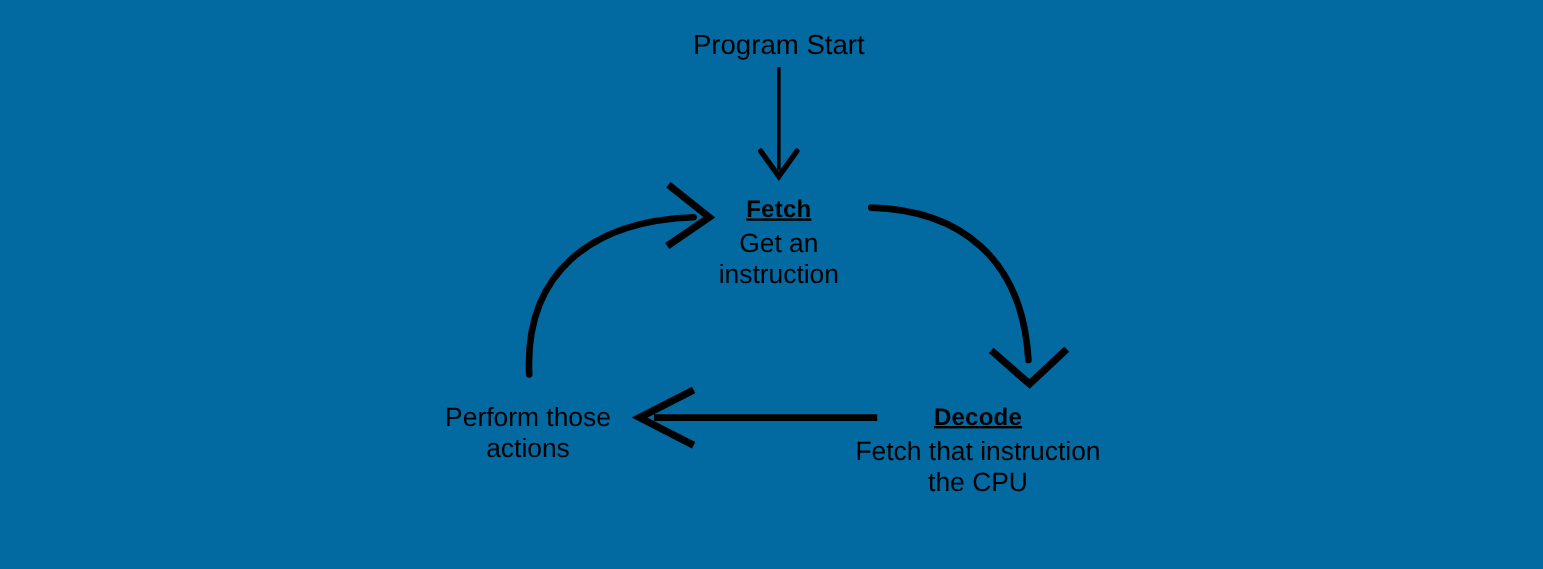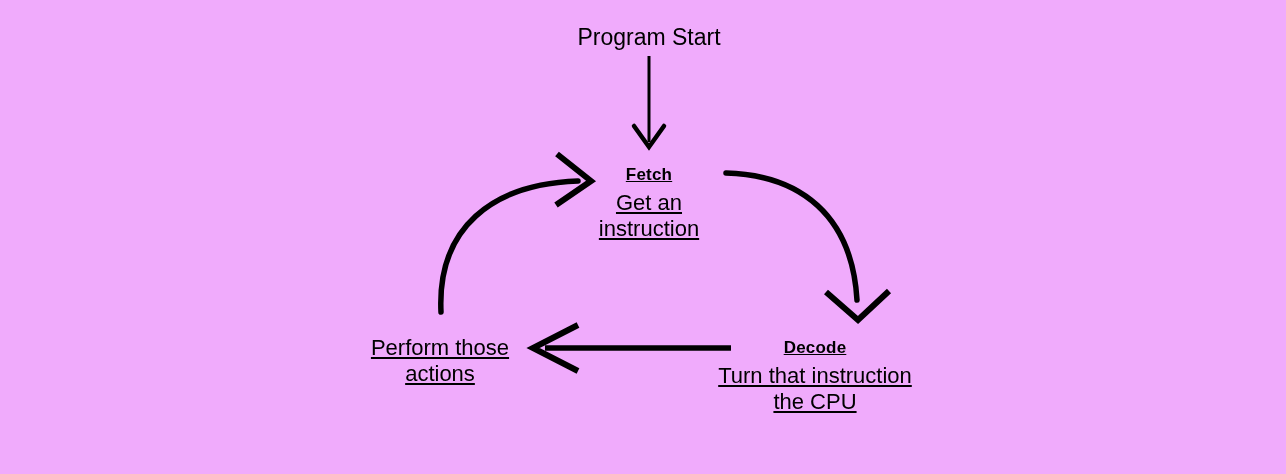--- a/index.html
+++ b/index.html
@@ -5,50 +5,49 @@
 <style>
   html, body {
     margin: 0;
     padding: 0;
     background: #ffffff;
   }
   #canvas {
     position: relative;
     width: 1286px;
     height: 474px;
-    background: #f0abfc;
+    background: #0369a1;
     overflow: hidden;
     font-family: "Liberation Sans", sans-serif;
     color: #000000;
   }
   #diagram-svg {
     position: absolute;
     left: 0;
     top: 0;
     width: 1286px;
     height: 474px;
   }
   .node {
     position: absolute;
     text-align: center;
     line-height: 26px;
     white-space: nowrap;
   }
   .node-title {
-    font-size: 17px;
+    font-size: 20px;
     font-weight: bold;
     text-decoration: underline;
     line-height: 30px;
     letter-spacing: 0.2px;
   }
   .node-desc {
     font-size: 22px;
     font-weight: normal;
     line-height: 26px;
-    text-decoration: underline;
   }
   .entry-label {
     position: absolute;
     font-size: 23px;
     line-height: 28px;
     white-space: nowrap;
     text-align: center;
   }
 
   
@@ -91,21 +90,21 @@
     <div class="node-title">Fetch</div>
     <div class="node-desc">
       <div>Get an</div>
       <div>instruction</div>
     </div>
   </div>
 
   <div class="node" id="node-decode">
     <div class="node-title">Decode</div>
     <div class="node-desc">
-      <div>Turn that instruction</div>
+      <div>Fetch that instruction</div>
       <div>the CPU</div>
     </div>
   </div>
 
   <div class="node" id="node-execute">
     <div class="node-desc">
       <div>Perform those</div>
       <div>actions</div>
     </div>
   </div>

